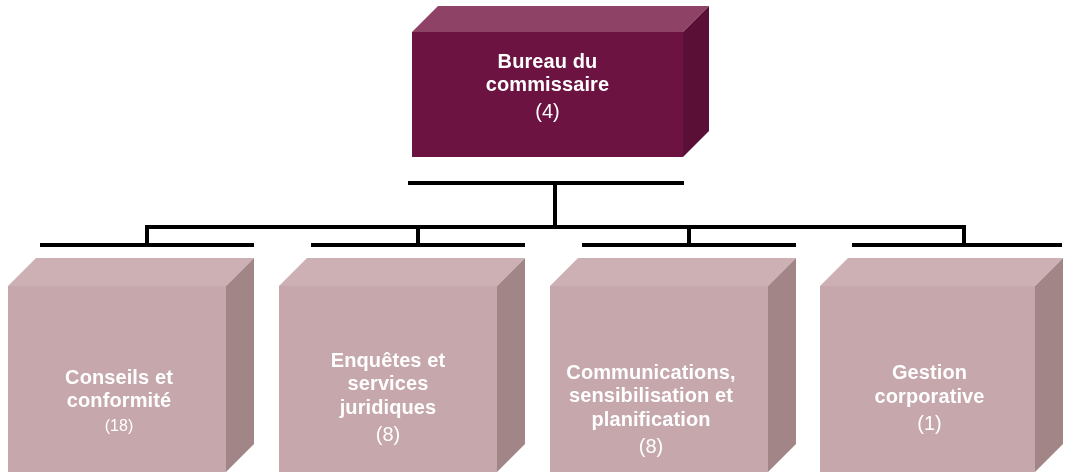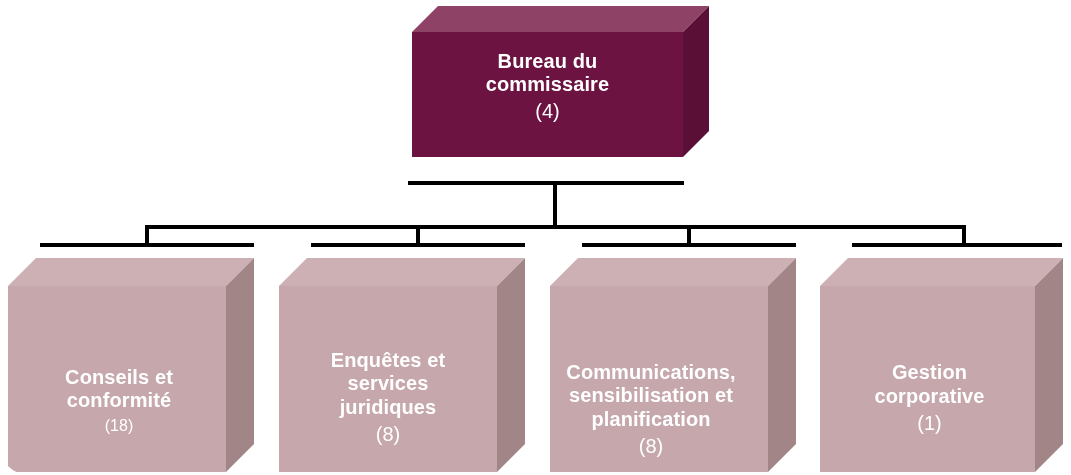--- a/index.html
+++ b/index.html
@@ -10,21 +10,20 @@
   }
   body {
     font-family: "Liberation Sans", sans-serif;
   }
   #org-chart {
     position: relative;
     width: 1071px;
     height: 475px;
     background: #ffffff;
     overflow: hidden;
-    border-radius: 29px;
   }
 
   
   .node {
     position: absolute;
   }
   .node .face-top,
   .node .face-side,
   .node .face-front {
     position: absolute;

